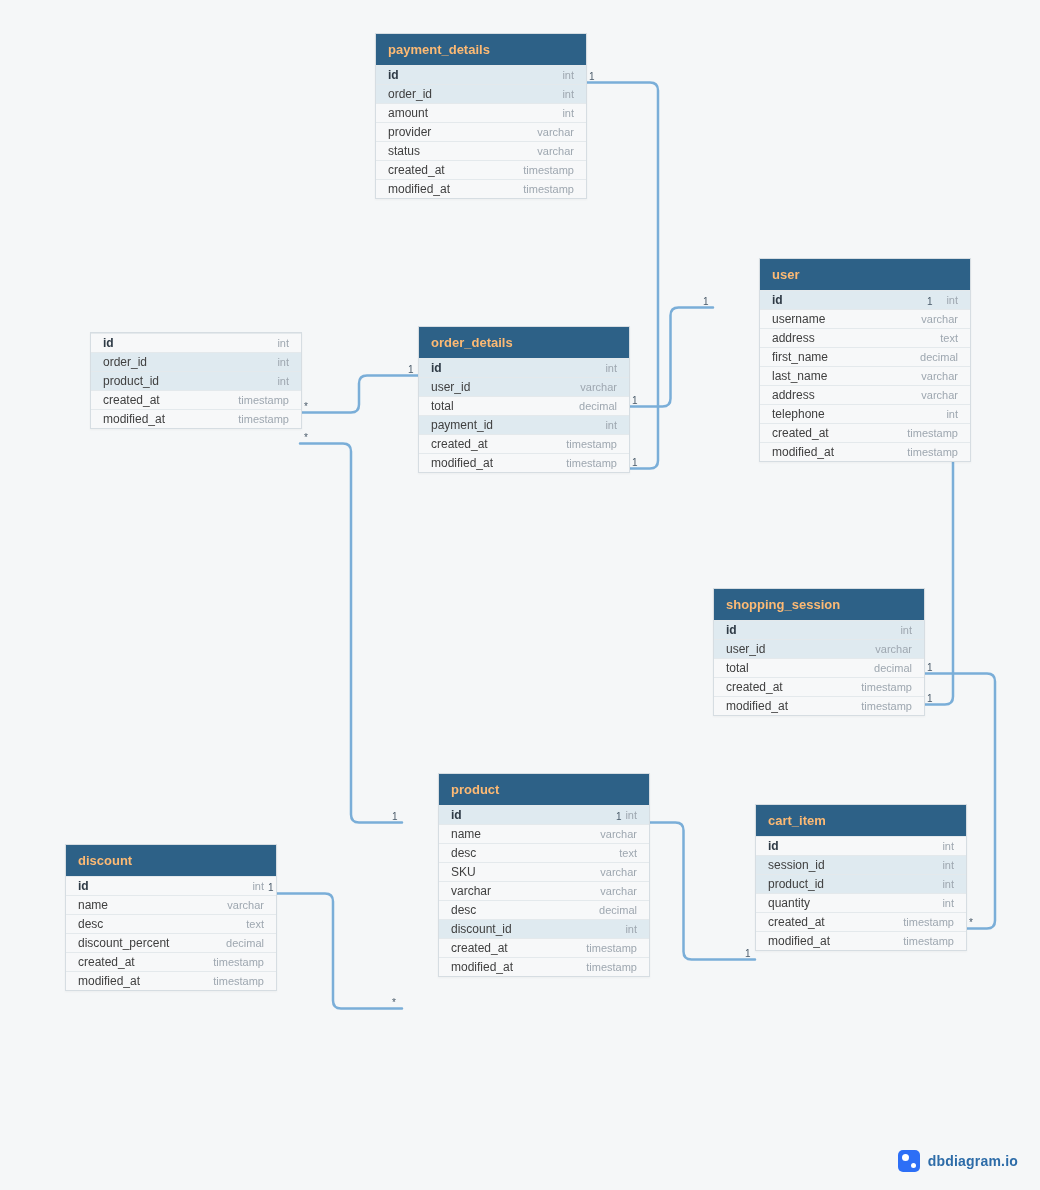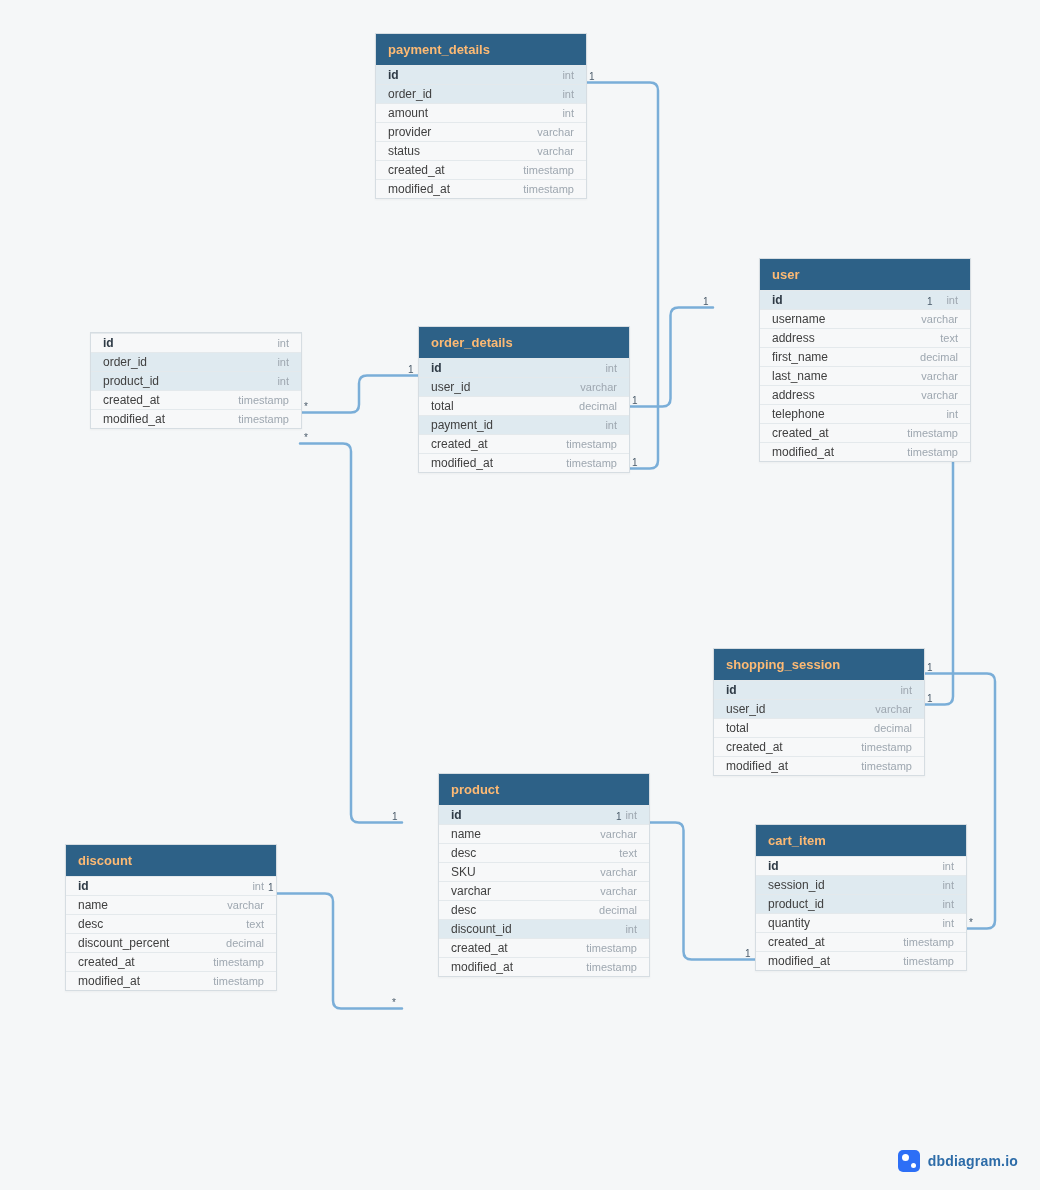--- a/index.html
+++ b/index.html
@@ -222,21 +222,21 @@
       </div>
       <div class="row">
         <span class="name">created_at</span>
         <span class="type">timestamp</span>
       </div>
       <div class="row">
         <span class="name">modified_at</span>
         <span class="type">timestamp</span>
       </div>
     </div>
-    <div class="table" style="left: 713px; top: 648px; width: 210px;">
+    <div class="table" style="left: 713px; top: 588px; width: 210px;">
       <div class="thead">shopping_session</div>
       <div class="row hl bold">
         <span class="name">id</span>
         <span class="type">int</span>
       </div>
       <div class="row hl">
         <span class="name">user_id</span>
         <span class="type">varchar</span>
       </div>
       <div class="row">
@@ -311,21 +311,21 @@
       </div>
       <div class="row">
         <span class="name">created_at</span>
         <span class="type">timestamp</span>
       </div>
       <div class="row">
         <span class="name">modified_at</span>
         <span class="type">timestamp</span>
       </div>
     </div>
-    <div class="table" style="left: 755px; top: 824px; width: 210px;">
+    <div class="table" style="left: 755px; top: 804px; width: 210px;">
       <div class="thead">cart_item</div>
       <div class="row bold">
         <span class="name">id</span>
         <span class="type">int</span>
       </div>
       <div class="row hl">
         <span class="name">session_id</span>
         <span class="type">int</span>
       </div>
       <div class="row hl">

